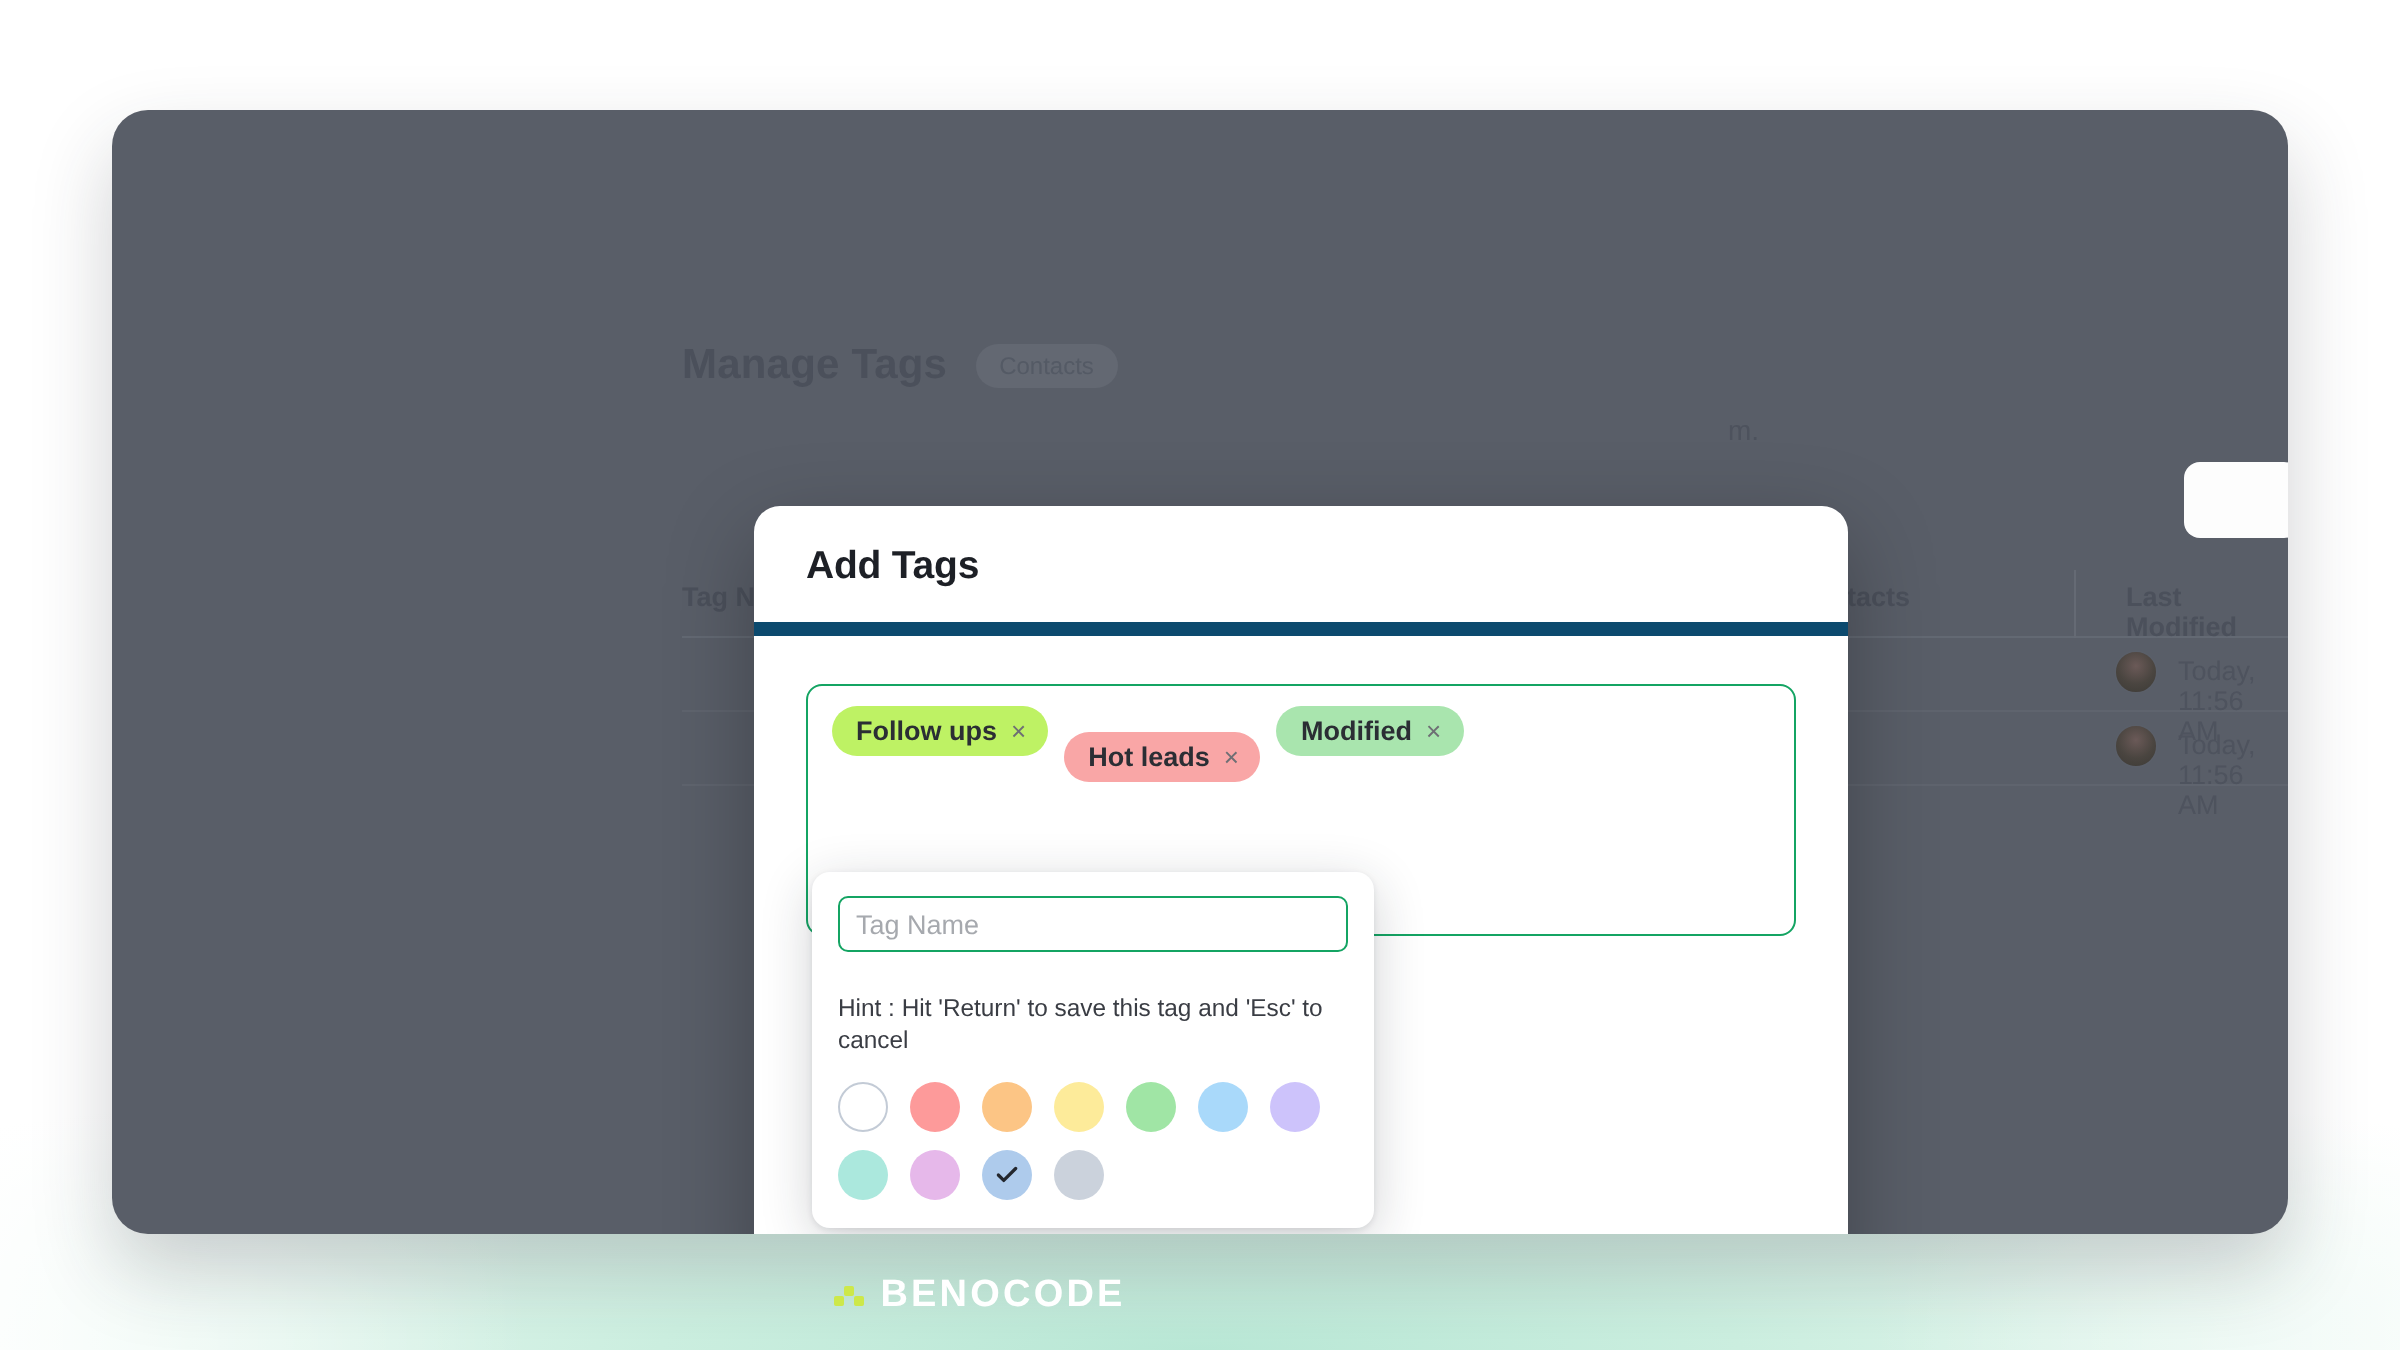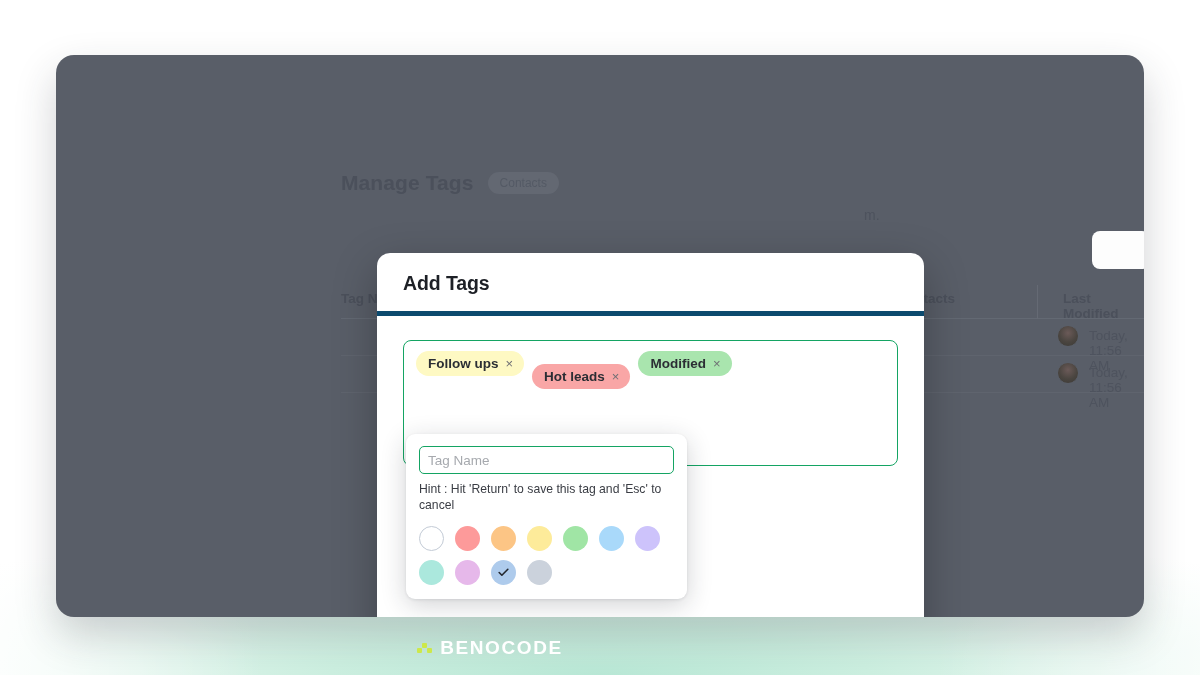--- a/index.html
+++ b/index.html
@@ -163,21 +163,21 @@
     top: 198px;
     width: 547px;
     background: #ffffff;
     border-radius: 13px;
     box-shadow: 0 14px 44px rgba(0,0,0,0.28);
     overflow: visible;
     z-index: 20;
   }
   .modal-header {
     padding: 19px 26px 16px 26px;
-    border-bottom: 5px solid #0c4a6e;
+    border-bottom: 7px solid #0c4a6e;
   }
   .modal-title {
     font-size: 19.5px;
     font-weight: 700;
     color: #1d2026;
     letter-spacing: -0.1px;
   }
   .modal-body {
     padding: 24px 26px 0 26px;
     position: relative;
@@ -235,21 +235,21 @@
     padding: 0 8px;
     font-size: 13.5px;
     font-family: "Liberation Sans", sans-serif;
     color: #2b2e34;
     outline: none;
     background: #fff;
   }
   .tag-name-input::placeholder { color: #a6a9ae; }
 
   .hint {
-    margin-top: 7px;
+    margin-top: 20px;
     font-size: 12.2px;
     color: #3a3d44;
     line-height: 1.32;
     width: 246px;
   }
 
   .swatch-rows {
     margin-top: 13px;
     display: flex;
     flex-direction: column;
@@ -360,21 +360,21 @@
 
   <div class="modal">
 
     <div class="modal-header">
       <div class="modal-title">Add Tags</div>
     </div>
 
     <div class="modal-body">
 
       <div class="tag-field" id="tag-field">
-          <span class="pill" style="background: #fef9c3;">
+          <span class="pill" style="background: #bef264;">
             <span>Follow ups</span>
             <span class="pill-x">×</span>
           </span>
           <span class="pill" style="background: rgb(249, 166, 166); margin-top: 13px;">
             <span>Hot leads</span>
             <span class="pill-x">×</span>
           </span>
           <span class="pill" style="background: rgb(169, 229, 174);">
             <span>Modified</span>
             <span class="pill-x">×</span>

